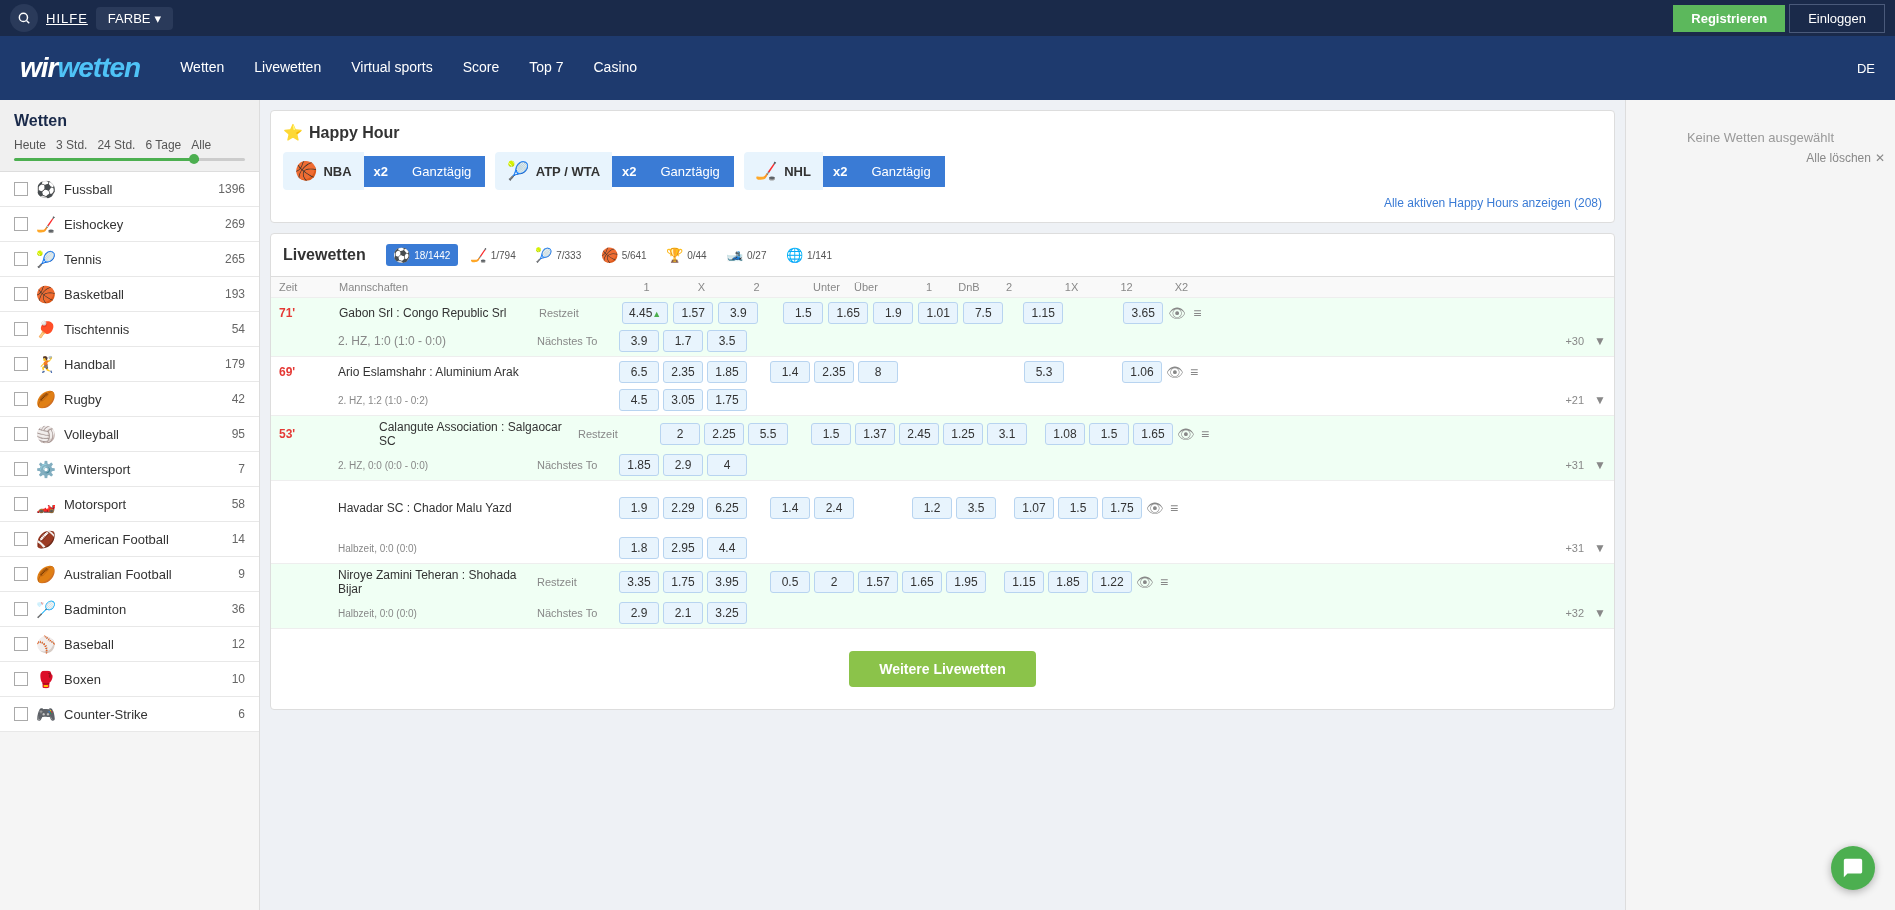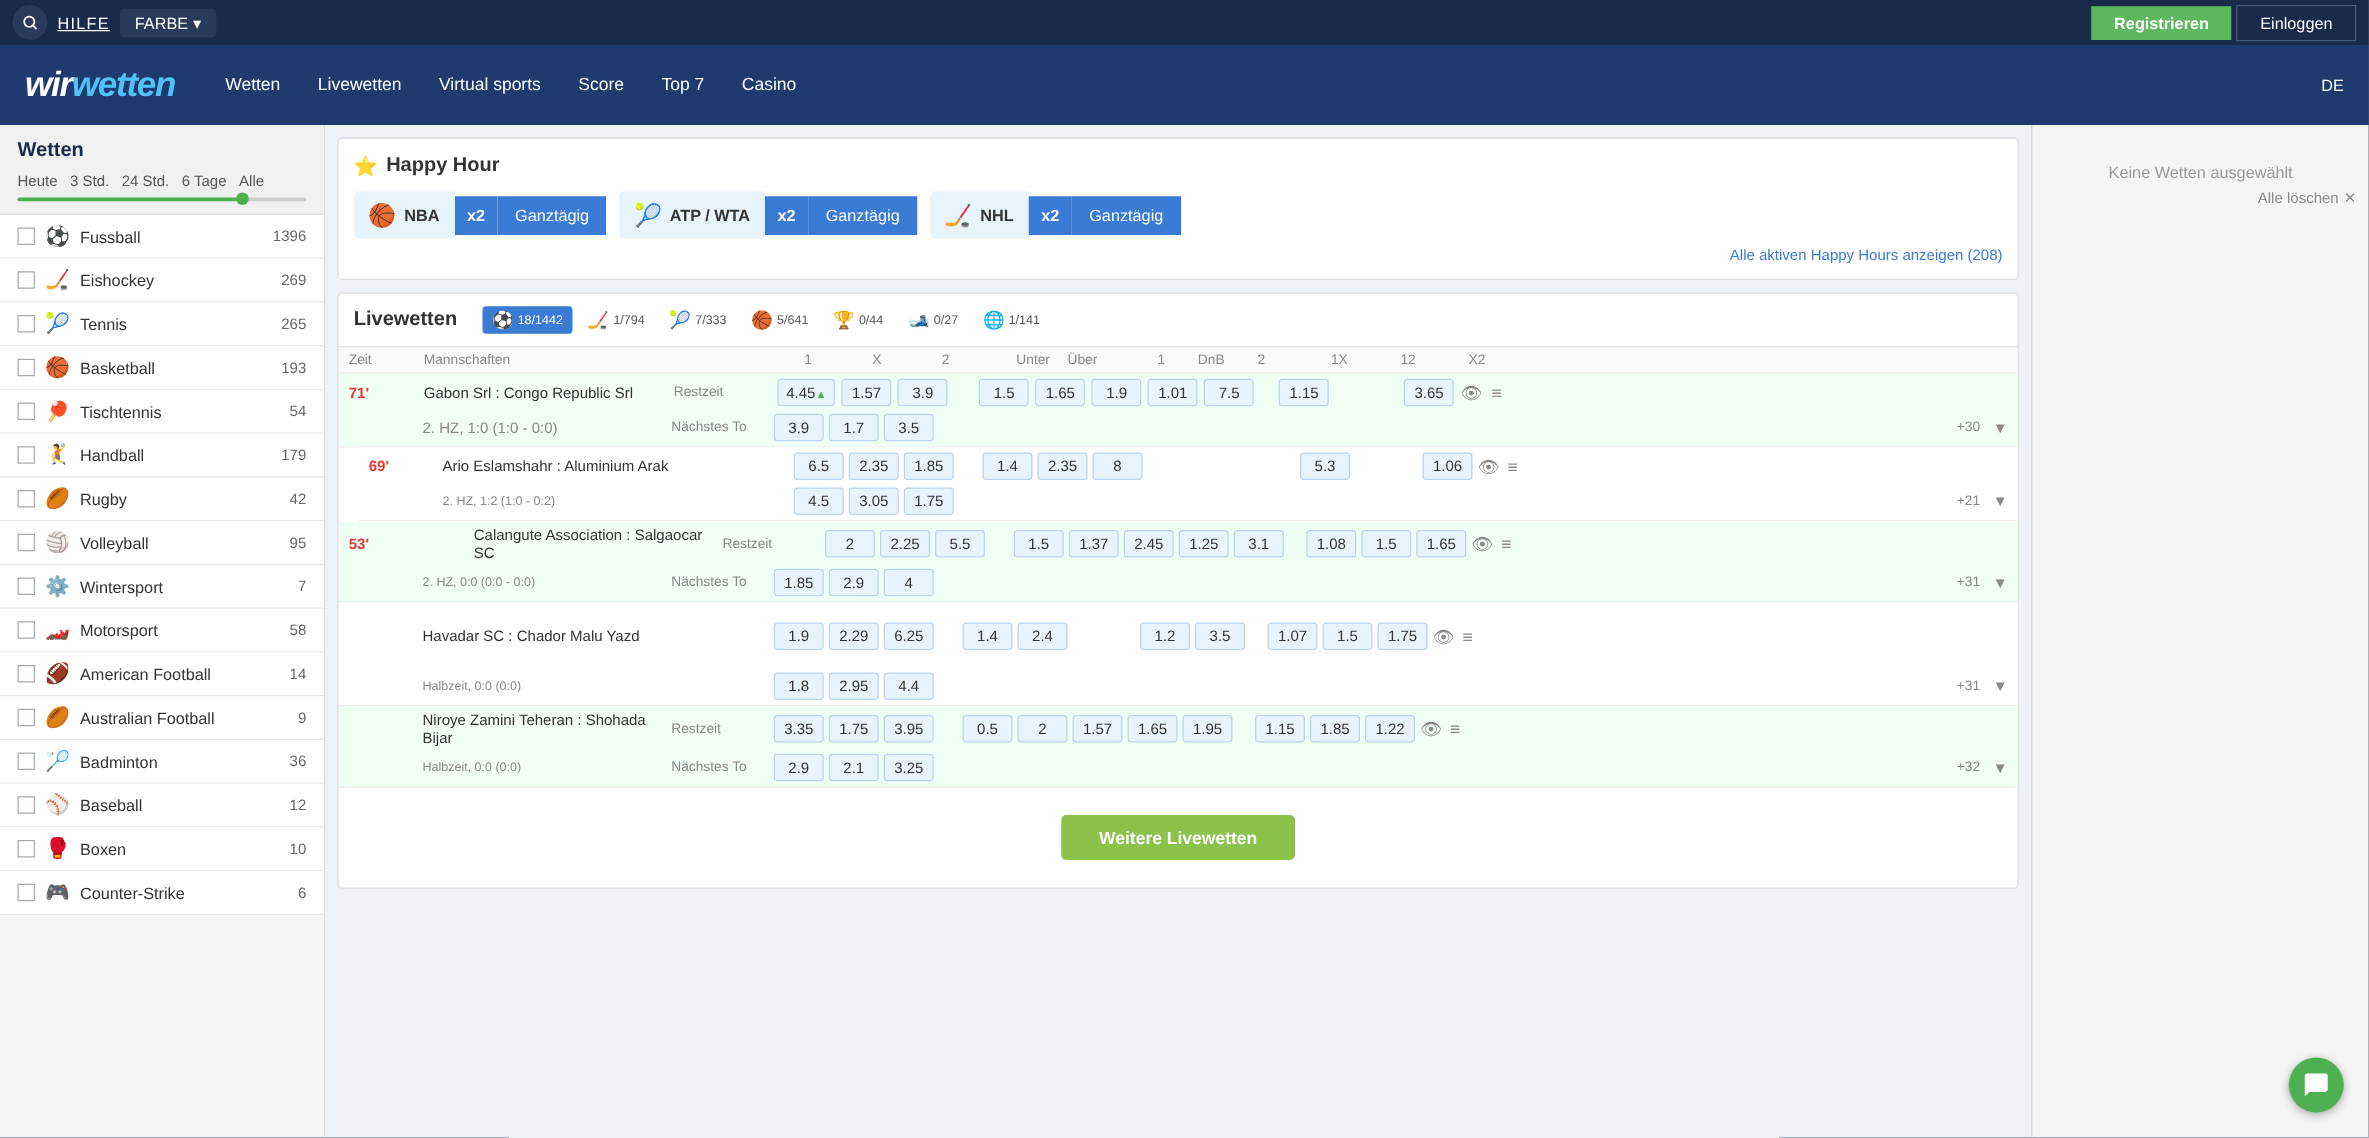--- a/index.html
+++ b/index.html
@@ -642,21 +642,21 @@
     <span style="width:195px;font-size:12px;color:#888;">2. HZ, 1:0  (1:0 - 0:0)</span>
     <span style="width:78px;font-size:11px;color:#888;">Nächstes To</span>
     <button class="odds-btn">3.9</button>
     <button class="odds-btn">1.7</button>
     <button class="odds-btn">3.5</button>
     <span style="flex:1;"></span>
     <span style="color:#888;font-size:11px;cursor:pointer;margin-right:6px;">+30</span>
     <span style="color:#888;font-size:12px;cursor:pointer;">▼</span>
   </div>
           </div>
-          <div class="match-group" style="background: white; margin-left: 16px;">
+          <div class="match-group" style="background: white;">
             <div style="display: flex; align-items: center; padding: 4px 8px; font-size: 12px; gap: 4px;">
     <span style="width:55px;color:#e53935;font-weight:bold;font-size:12px;">69'</span>
     <span style="width:195px;font-size:12px;color:#333;">Ario Eslamshahr : Aluminium Arak</span>
     <span style="width:78px;font-size:11px;color:#888;"></span>
     <button class="odds-btn">6.5</button>
     <button class="odds-btn">2.35</button>
     <button class="odds-btn">1.85</button>
     <span style="width:15px;"></span>
     <button class="odds-btn">1.4</button>
     <button class="odds-btn">2.35</button>

